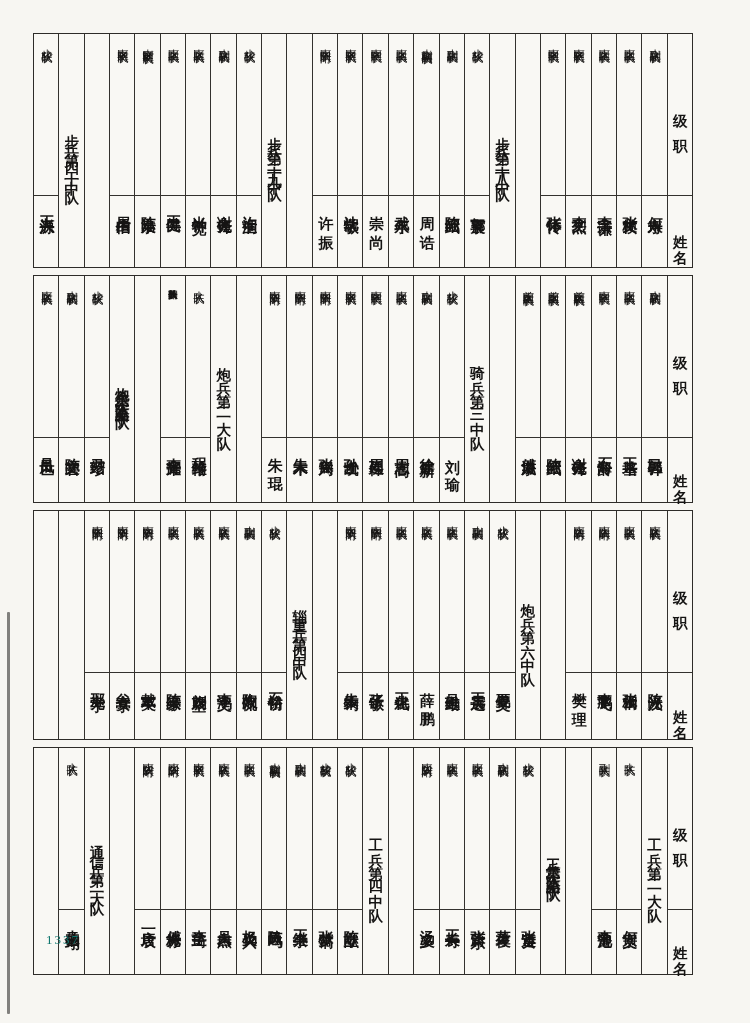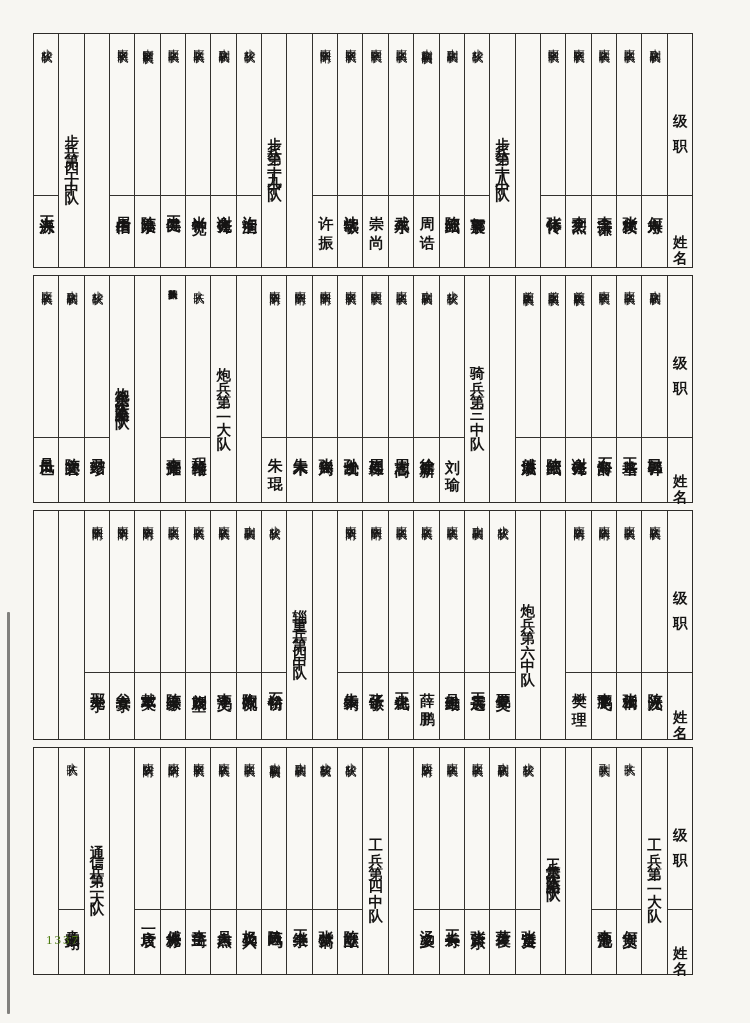--- a/index.html
+++ b/index.html
@@ -37,21 +37,21 @@
   .hsp6{letter-spacing:0.95em;margin-bottom:-0.95em;}
   .hsp7{letter-spacing:0.65em;margin-bottom:-0.65em;}
   .hsp8{letter-spacing:0.5em;margin-bottom:-0.5em;}
   .hsp10{letter-spacing:0.22em;margin-bottom:-0.22em;}
   .cell.label{display:flex;justify-content:center;align-items:center;padding-top:0;}
   .label-text{font-size:14.5px;font-weight:600;}
   .lsp-rank{letter-spacing:1.9em;margin-bottom:-1.9em;}
   .lsp-name{letter-spacing:1.0em;margin-bottom:-1.0em;}
   .page-number{
     position:absolute;left:46px;top:932px;
-    font-size:13px;letter-spacing:2px;color:#4d7c0f;
+    font-size:13px;letter-spacing:2px;color:#0f766e;
     font-family:"Liberation Serif","DejaVu Serif",serif;
   }
   .scan-line{
     position:absolute;left:7px;top:612px;width:3px;height:402px;
     background:#201f1d;opacity:0.55;border-radius:1px;
   }
 </style>
 </head>
 <body>
 

